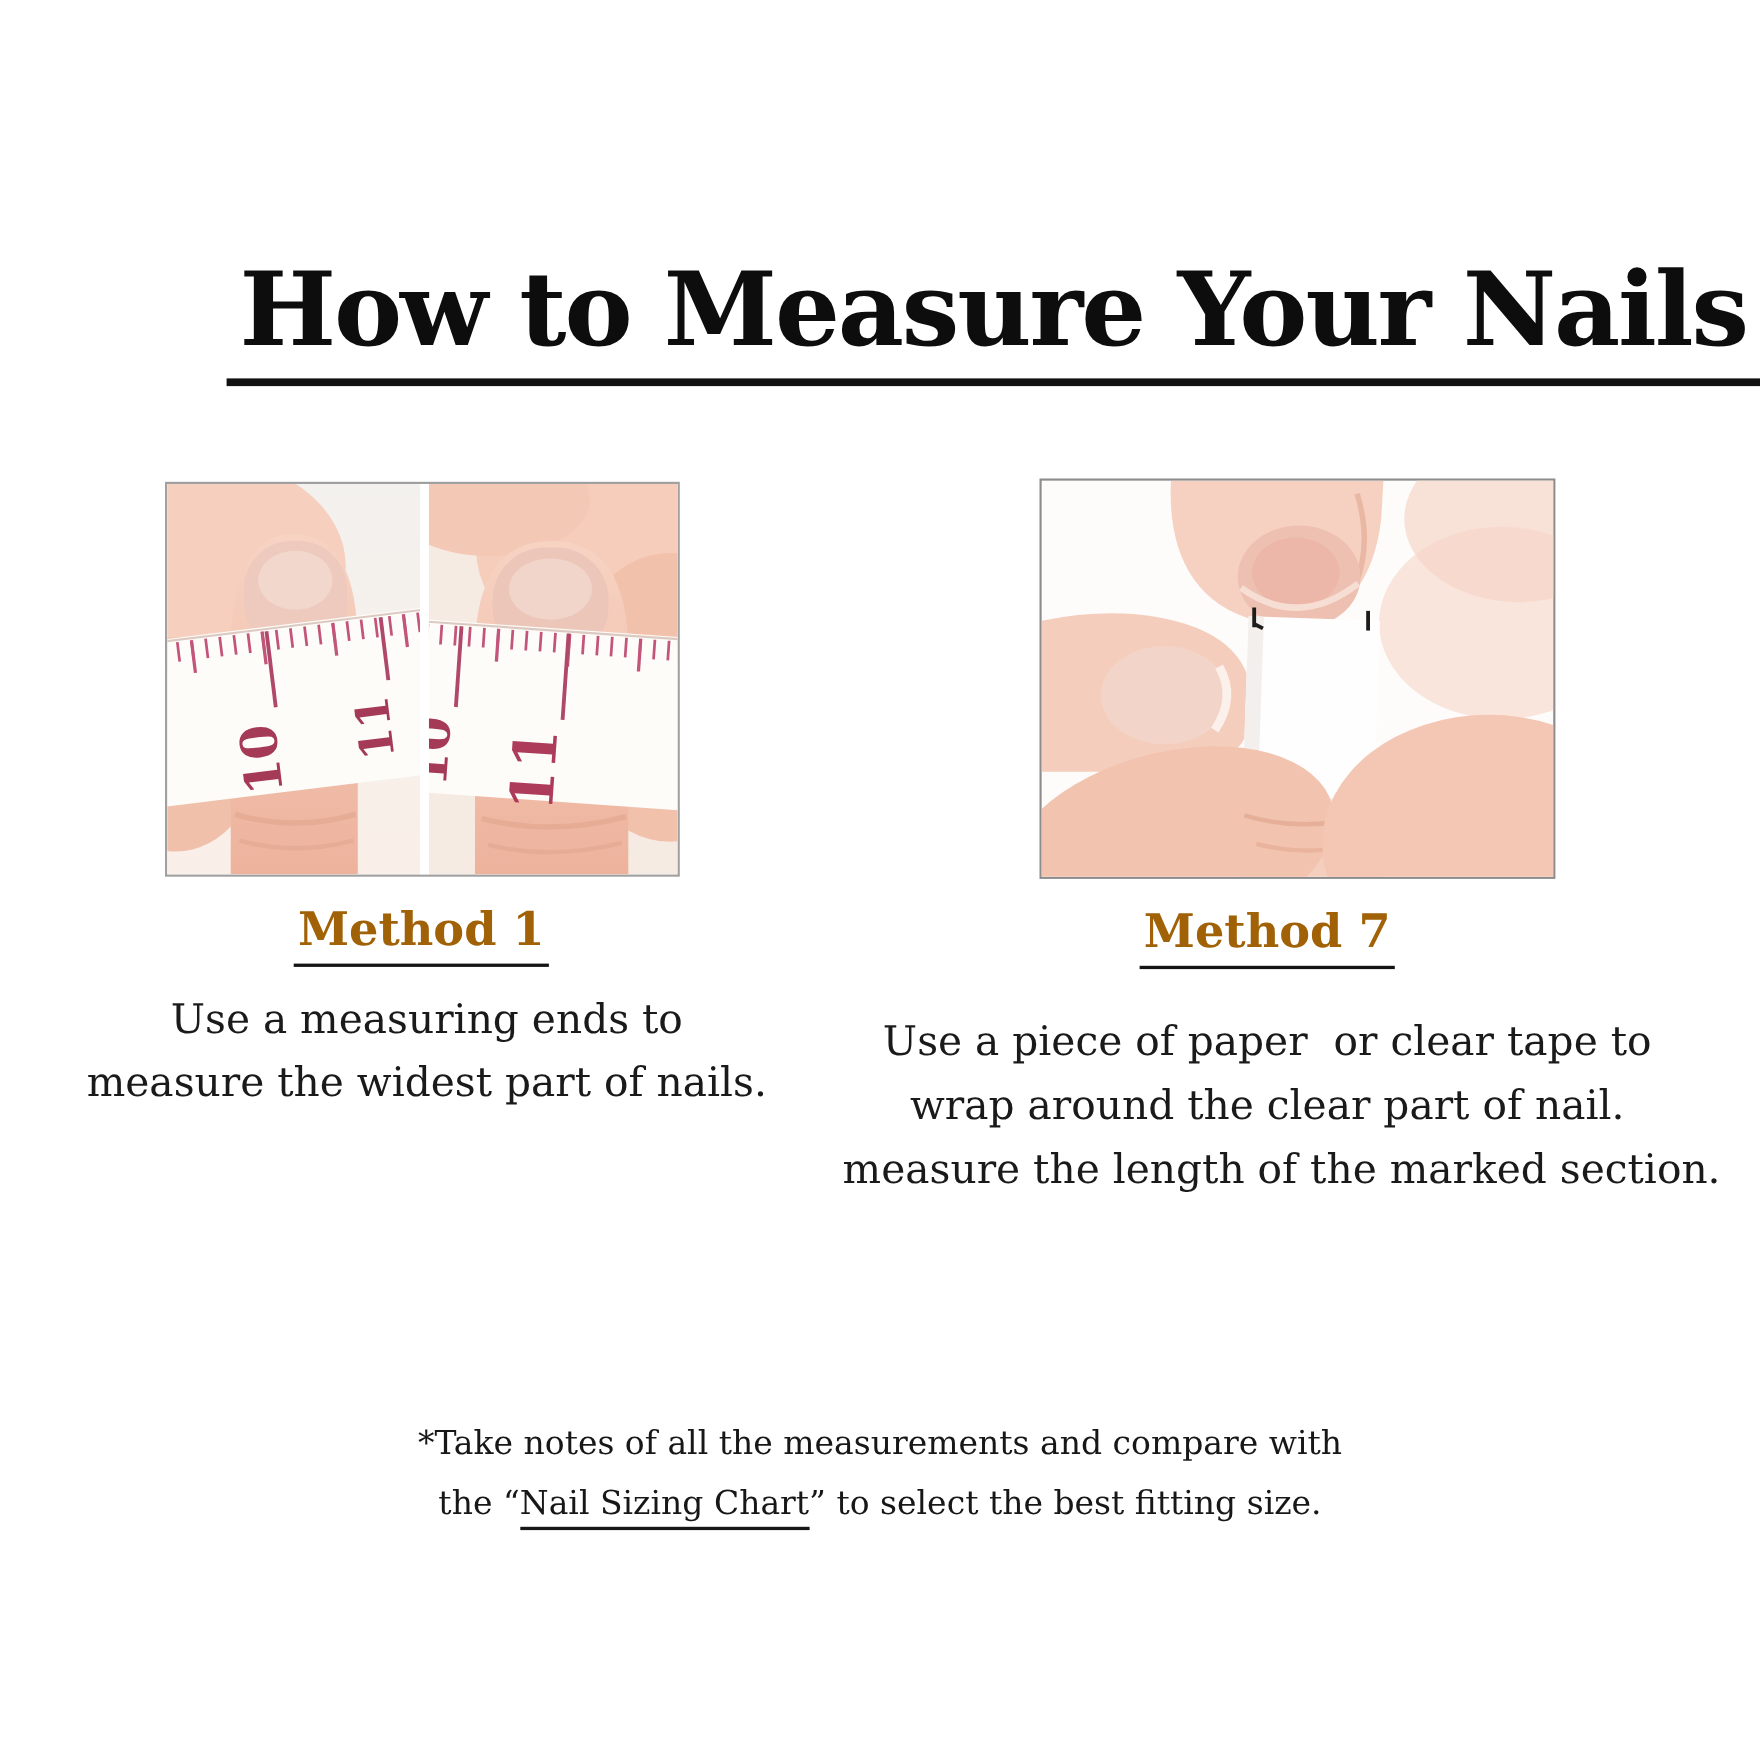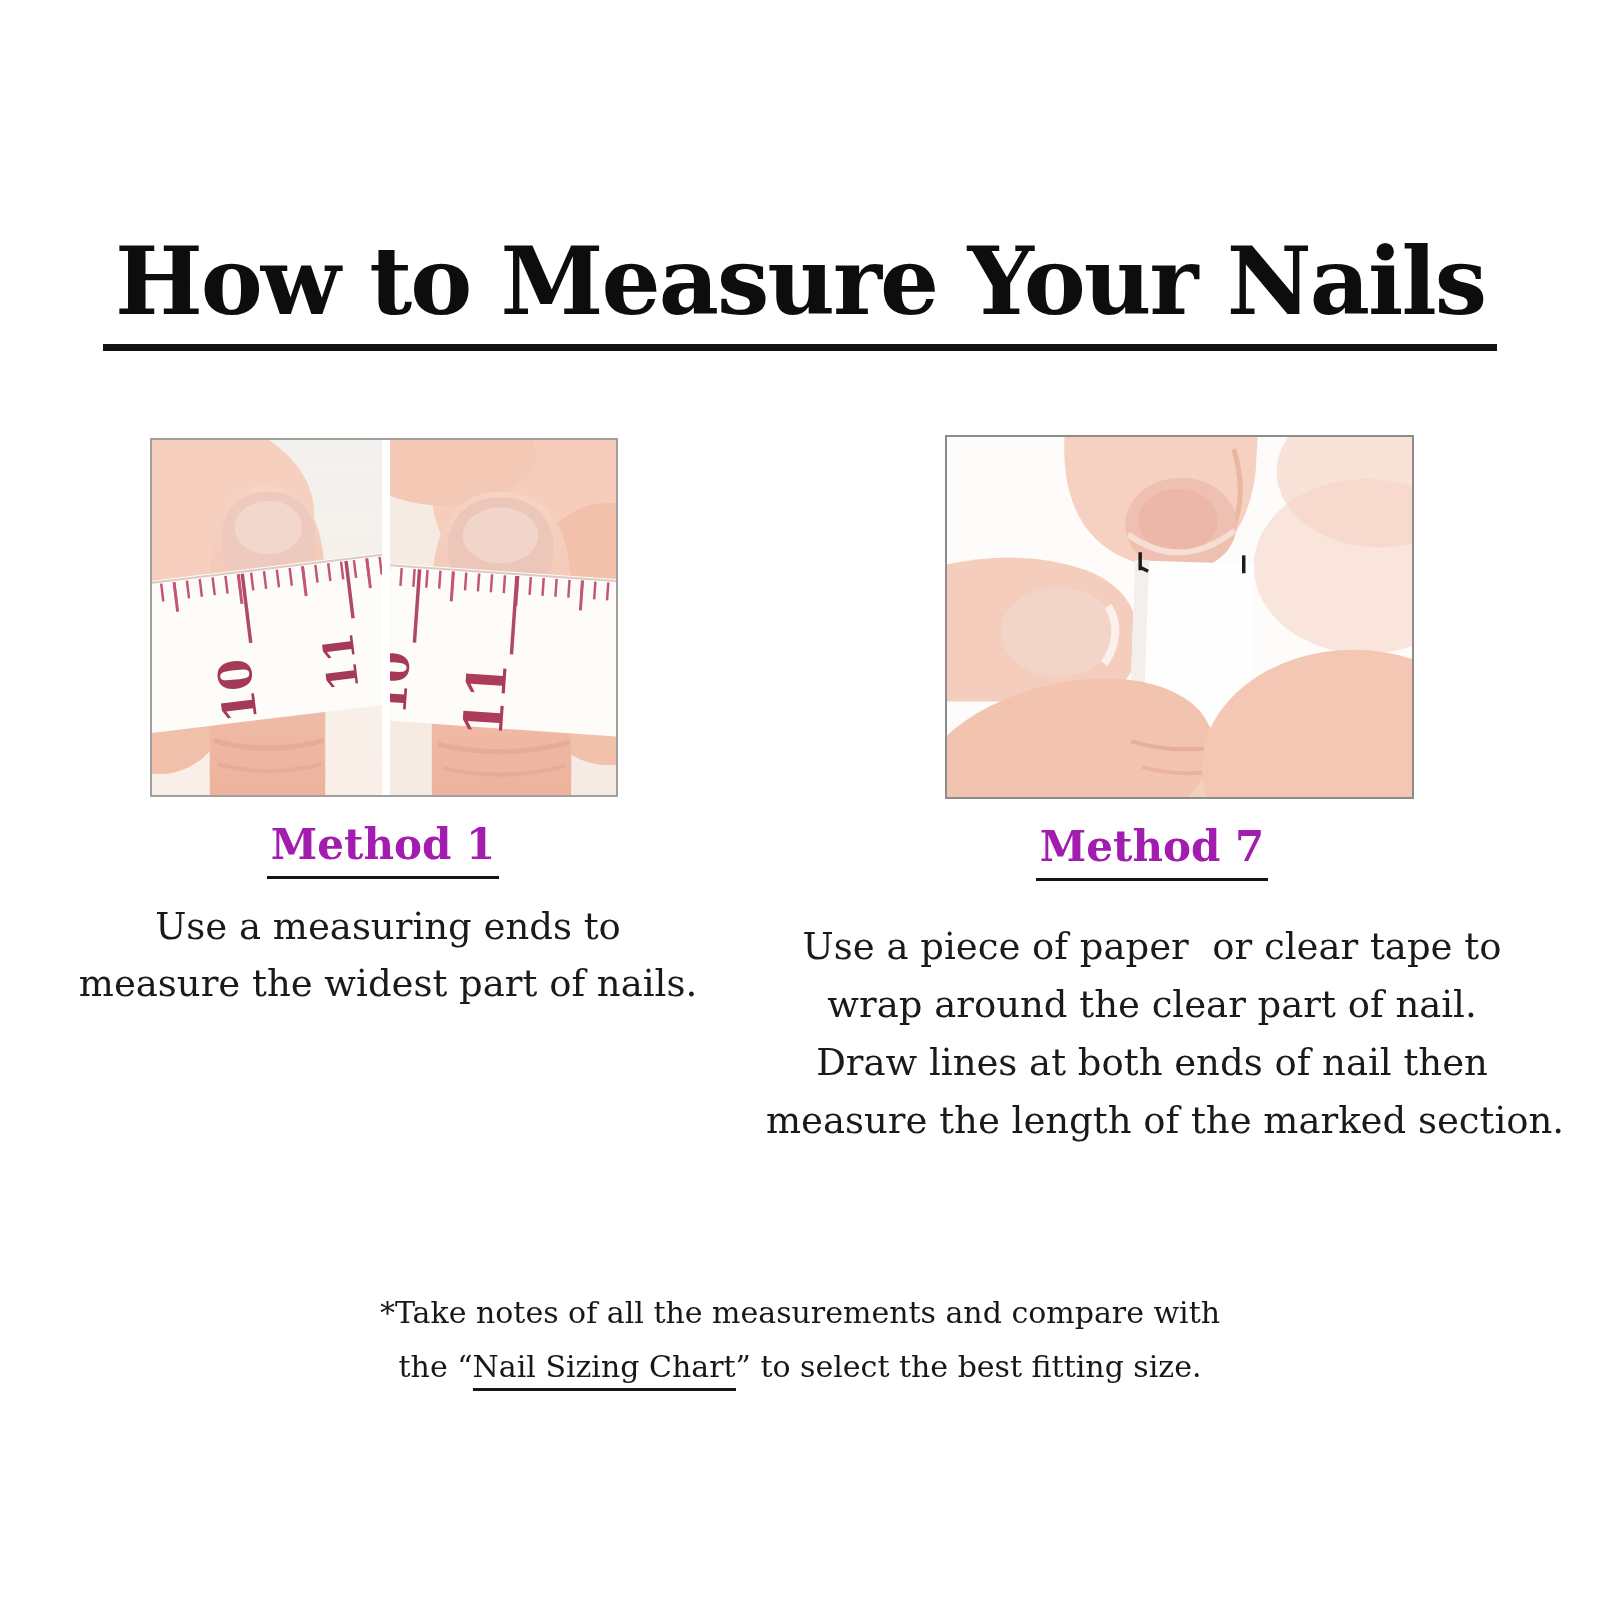--- a/index.html
+++ b/index.html
@@ -1,30 +1,30 @@
 <!DOCTYPE html>
 <html><head>
 <meta charset="utf-8">
 <style>
   html,body{margin:0;padding:0;background:#ffffff;}
   .page{
     position:relative;width:1600px;height:1600px;background:#ffffff;
     font-family:"DejaVu Serif", serif;color:#161616;overflow:hidden;
   }
-  .title-wrap{position:absolute;top:230px;left:0;width:100%;text-align:center;}
+  .title-wrap{position:absolute;top:230px;left:0;width:100%;text-align:right;}
   .title{
     display:inline-block;margin:0;font-size:93px;font-weight:bold;letter-spacing:-2px;
     line-height:1.12;color:#0d0d0d;border-bottom:7px solid #111;padding:0 12px 10px 12px;
     font-family:"DejaVu Serif", serif;
   }
   .figure{position:absolute;box-sizing:border-box;background:#fff;}
   .fig1{left:150px;top:438px;width:468px;height:359px;border:2px solid #a0a0a0;}
   .fig2{left:945px;top:435px;width:469px;height:364px;border:2px solid #8c8c8c;}
   .figure svg{display:block;width:100%;height:100%;}
-  .method-heading{position:absolute;text-align:center;font-size:42px;font-weight:bold;color:#a21caf;}
+  .method-heading{position:absolute;text-align:center;font-size:42px;font-weight:bold;color:#a16207;}
   .mh1{left:150px;top:820px;width:466px;}
   .mh2{left:770px;top:822px;width:764px;}
   .method-heading .ul{display:inline-block;border-bottom:3px solid #141414;padding:0 4px 7px 4px;}
   .desc{position:absolute;text-align:center;font-size:37px;color:#1a1a1a;}
   .d1{left:56px;top:898px;width:664px;line-height:57px;}
   .d2{left:766px;top:918px;width:772px;line-height:58px;}
   .desc .line{white-space:pre;}
   .footnote{position:absolute;left:150px;top:1286px;width:1300px;text-align:center;
     font-size:30px;line-height:54px;color:#171717;}
   .footnote .ul{border-bottom:3px solid #171717;padding-bottom:4px;}
@@ -141,21 +141,20 @@
     <span class="ul">Method 7</span>
   </div>
 
   <div class="desc d1">
     <div class="line">Use a measuring ends to</div>
     <div class="line">measure the widest part of nails.</div>
   </div>
   <div class="desc d2">
     <div class="line">Use a piece of paper  or clear tape to</div>
     <div class="line">wrap around the clear part of nail.</div>
-    <div class="line">Draw lines at both ends of nail then</div>
     <div class="line">measure the length of the marked section.</div>
   </div>
 
   <div class="footnote">
     <div>*Take notes of all the measurements and compare with</div>
     <div><span>the “</span><span class="ul">Nail Sizing Chart</span><span>” to select the best fitting size.</span></div>
   </div>
 
 </div>
 

